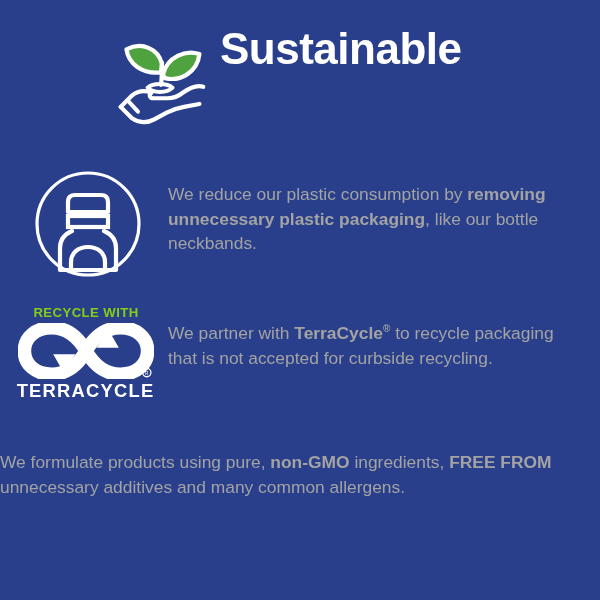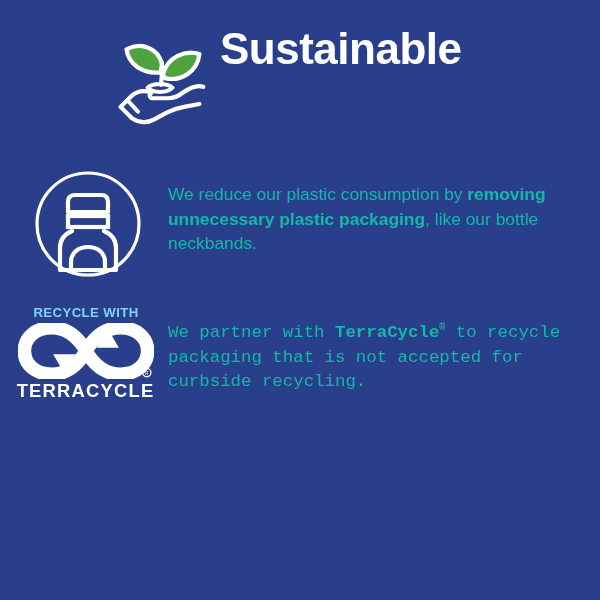--- a/index.html
+++ b/index.html
@@ -75,27 +75,27 @@
     flex: 0 0 auto;
     width: 168px;
     display: flex;
     align-items: flex-start;
     justify-content: center;
     padding-left: 8px;
     box-sizing: border-box;
   }
   .row-copy {
     flex: 1 1 auto;
-    color: #14b8a6;
+    color: #a3a3a3;
     font-size: 17.4px;
     line-height: 1.42;
     padding-right: 16px;
     padding-top: 14px;
   }
-  #row-2 .row-copy { padding-top: 16px; font-family: Liberation Mono, monospace; }
+  #row-2 .row-copy { padding-top: 16px; }
   #row-3 .row-copy { padding-top: 12px; }
   .row-copy p {
     margin: 0;
   }
   .row-copy b {
     font-weight: 700;
   }
   .sup-reg {
     font-size: 10px;
     vertical-align: super;
@@ -105,21 +105,21 @@
 
   
   #tc-block {
     width: 150px;
     display: flex;
     flex-direction: column;
     align-items: center;
     margin-left: -4px;
   }
   #tc-top {
-    color: #7dd3fc;
+    color: #84cc16;
     font-size: 13.2px;
     font-weight: 700;
     letter-spacing: 0.4px;
     margin-bottom: 3px;
     white-space: nowrap;
   }
   #tc-bottom {
     color: #ffffff;
     font-size: 18px;
     font-weight: 700;
@@ -216,15 +216,20 @@
       </div>
     </div>
     <div class="row-copy">
       <p>
         <span>We partner with </span><b>TerraCycle</b><span class="sup-reg">®</span><span> to recycle packaging that is not accepted for curbside recycling.</span>
       </p>
     </div>
   </div>
 
   <div class="row" id="row-3">
+    <div class="row-copy">
+      <p>
+        <span>We formulate products using pure, </span><b>non-GMO</b><span> ingredients, </span><b>FREE FROM</b><span> unnecessary additives and many common allergens.</span>
+      </p>
+    </div>
   </div>
 
 </div>
 
 </body></html>

